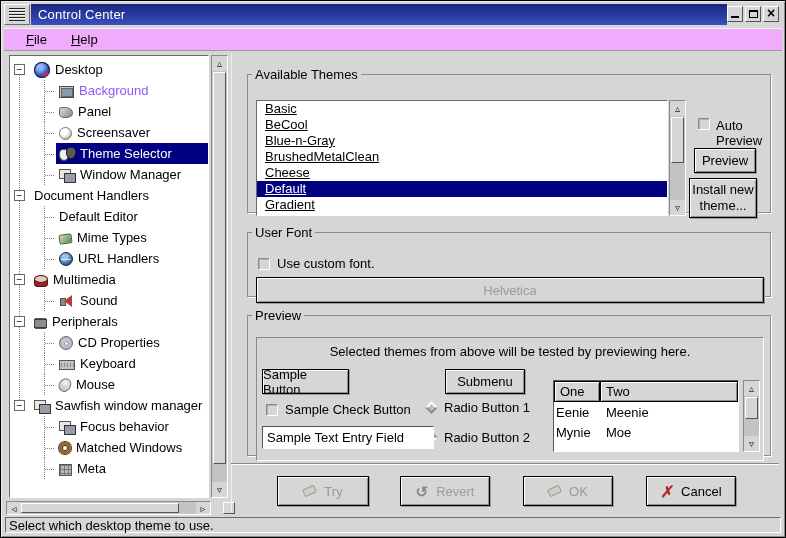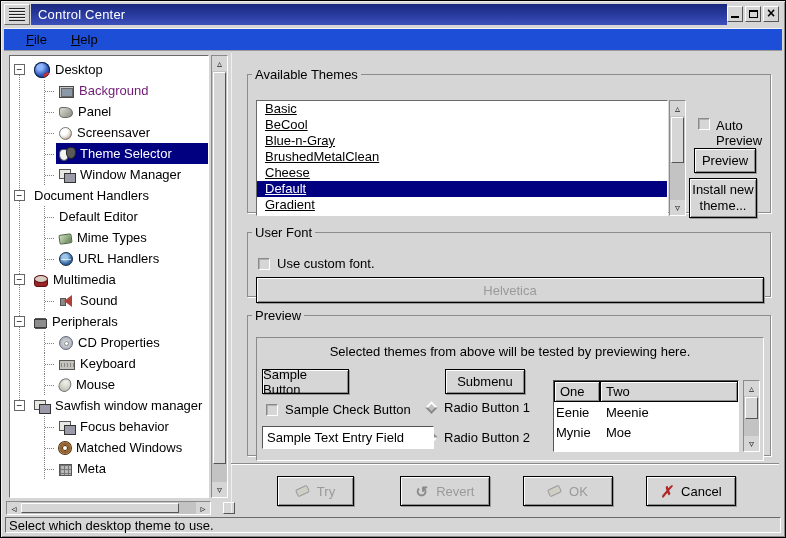--- a/index.html
+++ b/index.html
@@ -16,21 +16,21 @@
     display:flex;align-items:center;padding-left:7px;}
   .titlebar .title{color:#fff;font-size:13px;letter-spacing:0.2px;}
   .winbtns{position:absolute;right:6px;top:5px;display:flex;gap:2px;}
   .wbtn{width:16px;height:16px;background:#d6d6d6;border:1px solid;border-color:#fff #555 #555 #fff;
     display:flex;align-items:center;justify-content:center;font-size:11px;line-height:1;}
   .glyph-min{width:8px;height:7px;border-bottom:2px solid #000;}
   .glyph-max{width:9px;height:8px;border:1px solid #000;border-top:2px solid #000;}
   .glyph-close{font-weight:bold;font-size:14px;margin-top:-2px;}
 
   
-  .menubar{position:absolute;left:3px;top:27px;right:3px;height:22px;background:#1d4ed8;
+  .menubar{position:absolute;left:3px;top:27px;right:3px;height:22px;background:#f0abfc;
     box-shadow:inset 0 1px 0 #f2f2f2, 0 1px 0 #9a9a9a;display:flex;align-items:center;padding-left:22px;gap:24px;}
   .menu-item{display:inline-block;font-size:13px;color:#000;}
   .menu-item::first-letter{text-decoration:underline;}
 
   
   .sunken{border:1px solid;border-color:#6a6a6a #fff #fff #6a6a6a;background:#fff;}
   .btn{background:#d6d6d6;border:1px solid #000;box-shadow:inset 1px 1px 0 #fff,inset -1px -1px 0 #8e8e8e,1px 1px 0 #9a9a9a;
     display:flex;align-items:center;justify-content:center;font-size:13px;color:#000;cursor:default;}
   .btn.disabled{color:#9a9a9a;}
   .checkbox{width:12px;height:12px;background:#d6d6d6;border:1px solid;border-color:#8a8a8a #fff #fff #8a8a8a;
@@ -44,21 +44,21 @@
   .root-line{position:absolute;left:9px;top:18px;height:328px;border-left:1px dotted #808080;}
   .trow{display:flex;align-items:center;height:21px;position:relative;white-space:nowrap;font-size:13px;}
   .trow .expander{width:11px;height:11px;background:#fff;border:1px solid #666;color:#000;font-size:10px;line-height:9px;
     text-align:center;margin:0 6px 0 4px;flex:none;z-index:1;}
   .guide{width:12px;align-self:stretch;border-left:1px dotted #808080;margin-left:34px;position:relative;flex:none;}
   .guide::after{content:"";position:absolute;left:0;top:50%;width:9px;border-top:1px dotted #808080;}
   .twrap{display:flex;align-items:center;flex:1;height:100%;padding:0 3px;min-width:0;}
   .trow.sel .twrap{background:#000080;}
   .trow.sel .tlabel{color:#fff;}
   .tlabel{color:#000;}
-  .tlabel.red{color:#701a75;}
+  .tlabel.red{color:#8b5cf6;}
 
   
   .ticon{width:16px;height:16px;display:inline-block;margin-right:5px;flex:none;position:relative;}
   .i-desktop{background:radial-gradient(circle at 38% 32%,#8fb6ff 0 18%,#2c56b8 55%,#142e6a 100%);border-radius:50%;box-shadow:inset 0 0 0 1px #0a1c40;}
   .i-desktop::after{content:"";position:absolute;right:1px;bottom:2px;width:6px;height:3px;background:#c03030;transform:rotate(-30deg);}
   .i-monitor{background:#c9c9c9;border:1px solid #4a4a4a;width:15px;height:12px;margin-top:2px;}
   .i-monitor::after{content:"";position:absolute;left:1px;top:1px;width:10px;height:7px;background:#8a98a8;border:1px solid #666;}
   .i-panel{background:linear-gradient(135deg,#dcdcd2,#8a8a82);border-radius:3px 60% 50% 40%;border:1px solid #6a6a6a;width:14px;height:11px;margin-top:2px;}
   .i-screensaver{background:radial-gradient(circle at 35% 30%,#fff 0 35%,#ddd8cc 60%,#b5443c 100%);border-radius:50%;border:1px solid #777;width:13px;height:13px;margin-top:1px;}
   .i-masks::before{content:"";position:absolute;left:0;top:3px;width:8px;height:10px;background:#f2f2ee;border:1px solid #555;border-radius:50% 50% 60% 60%;}
@@ -129,21 +129,21 @@
     font-size:13px;display:flex;align-items:center;padding-left:5px;text-align:center;}
   .mt-h.c1{width:46px;}
   .mt-h.c2{flex:1;}
   .mt-row{display:flex;font-size:13px;height:20px;align-items:center;}
   .mt-c1{width:46px;padding-left:2px;}
   .mt-c2{padding-left:6px;}
   .mini-vscroll{position:absolute;left:486px;top:42px;width:17px;height:72px;}
 
   .sep{position:absolute;left:0;top:410px;width:548px;border-top:1px solid #8a8a8a;border-bottom:1px solid #fff;}
   .act-btn{position:absolute;top:423px;height:30px;gap:8px;}
-  .act-try{left:46px;width:77px;}
+  .act-try{left:46px;width:92px;}
   .act-revert{left:169px;width:90px;}
   .act-ok{left:292px;width:90px;}
   .act-cancel{left:415px;width:90px;}
   .stamp{display:inline-block;width:13px;height:8px;background:#cfcfc6;border:1px solid #9a9a9a;border-radius:2px;transform:rotate(-25deg);}
   .revert-glyph{font-size:15px;color:#8a8a8a;font-weight:bold;line-height:1;}
   .cancel-glyph{font-size:15px;color:#b02828;font-weight:bold;font-style:italic;line-height:1;transform:rotate(-5deg);display:inline-block;}
 
   .statusbar{position:absolute;left:4px;top:516px;right:4px;height:16px;border:1px solid;border-color:#6a6a6a #fff #fff #6a6a6a;
     background:#d6d6d6;display:flex;align-items:center;padding-left:3px;font-size:13px;}
 </style>

